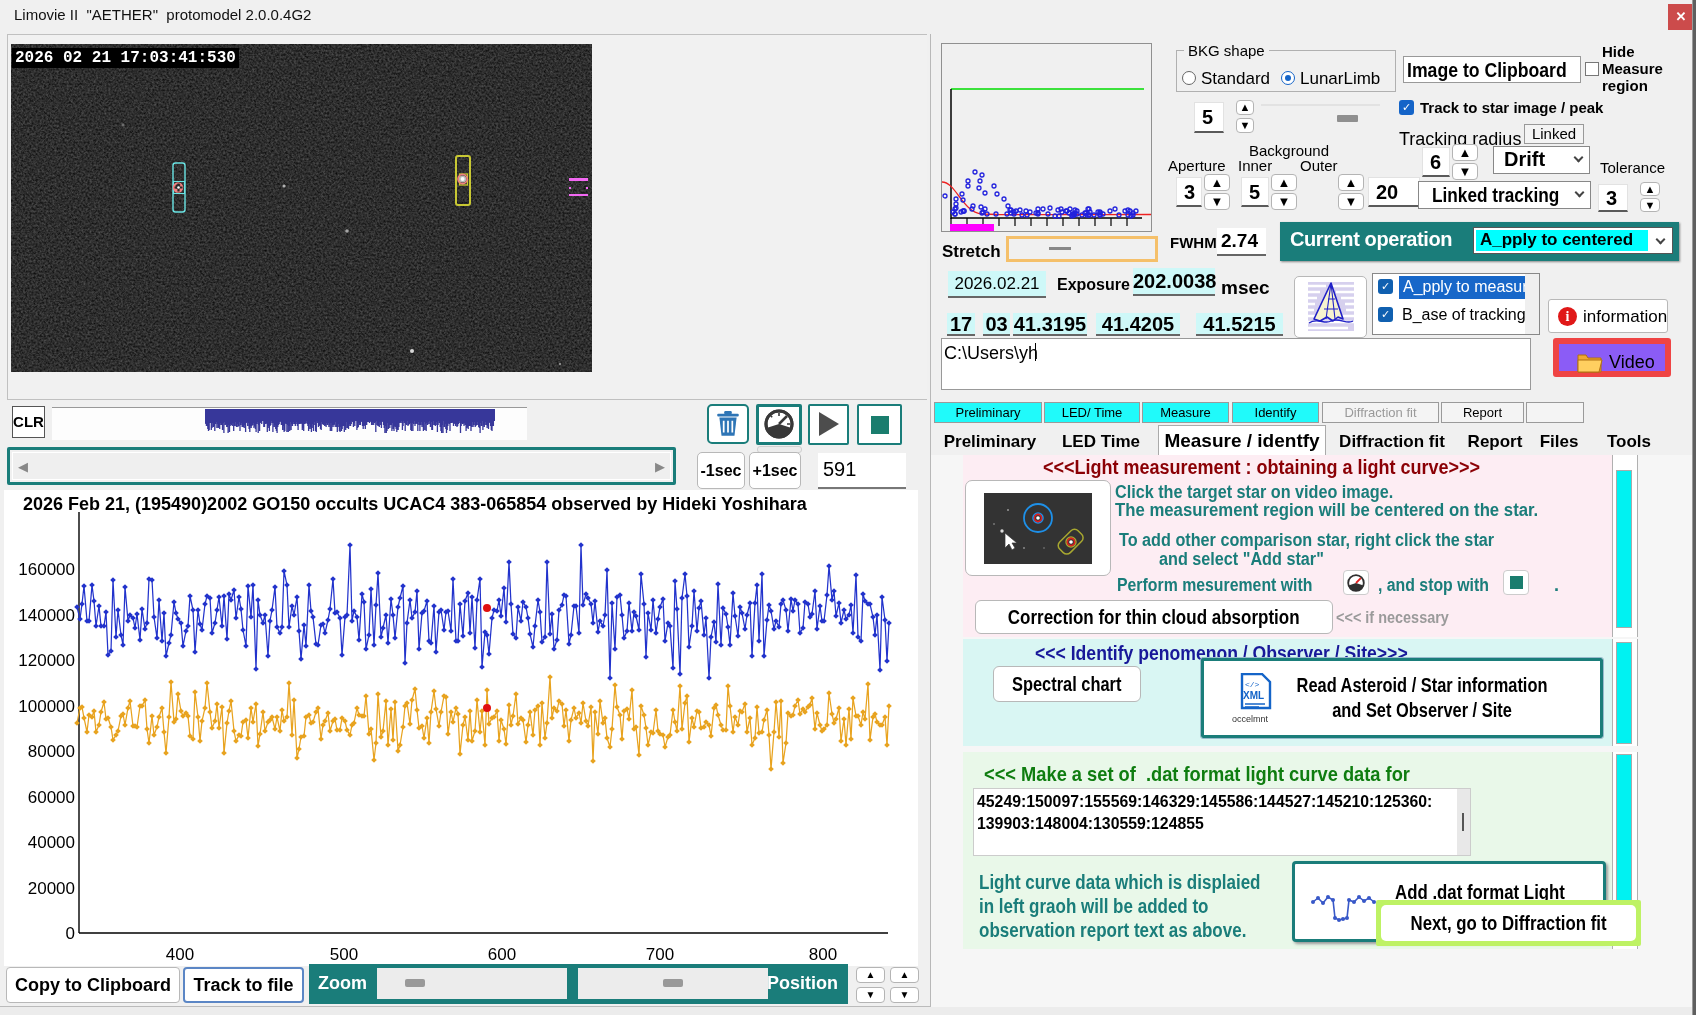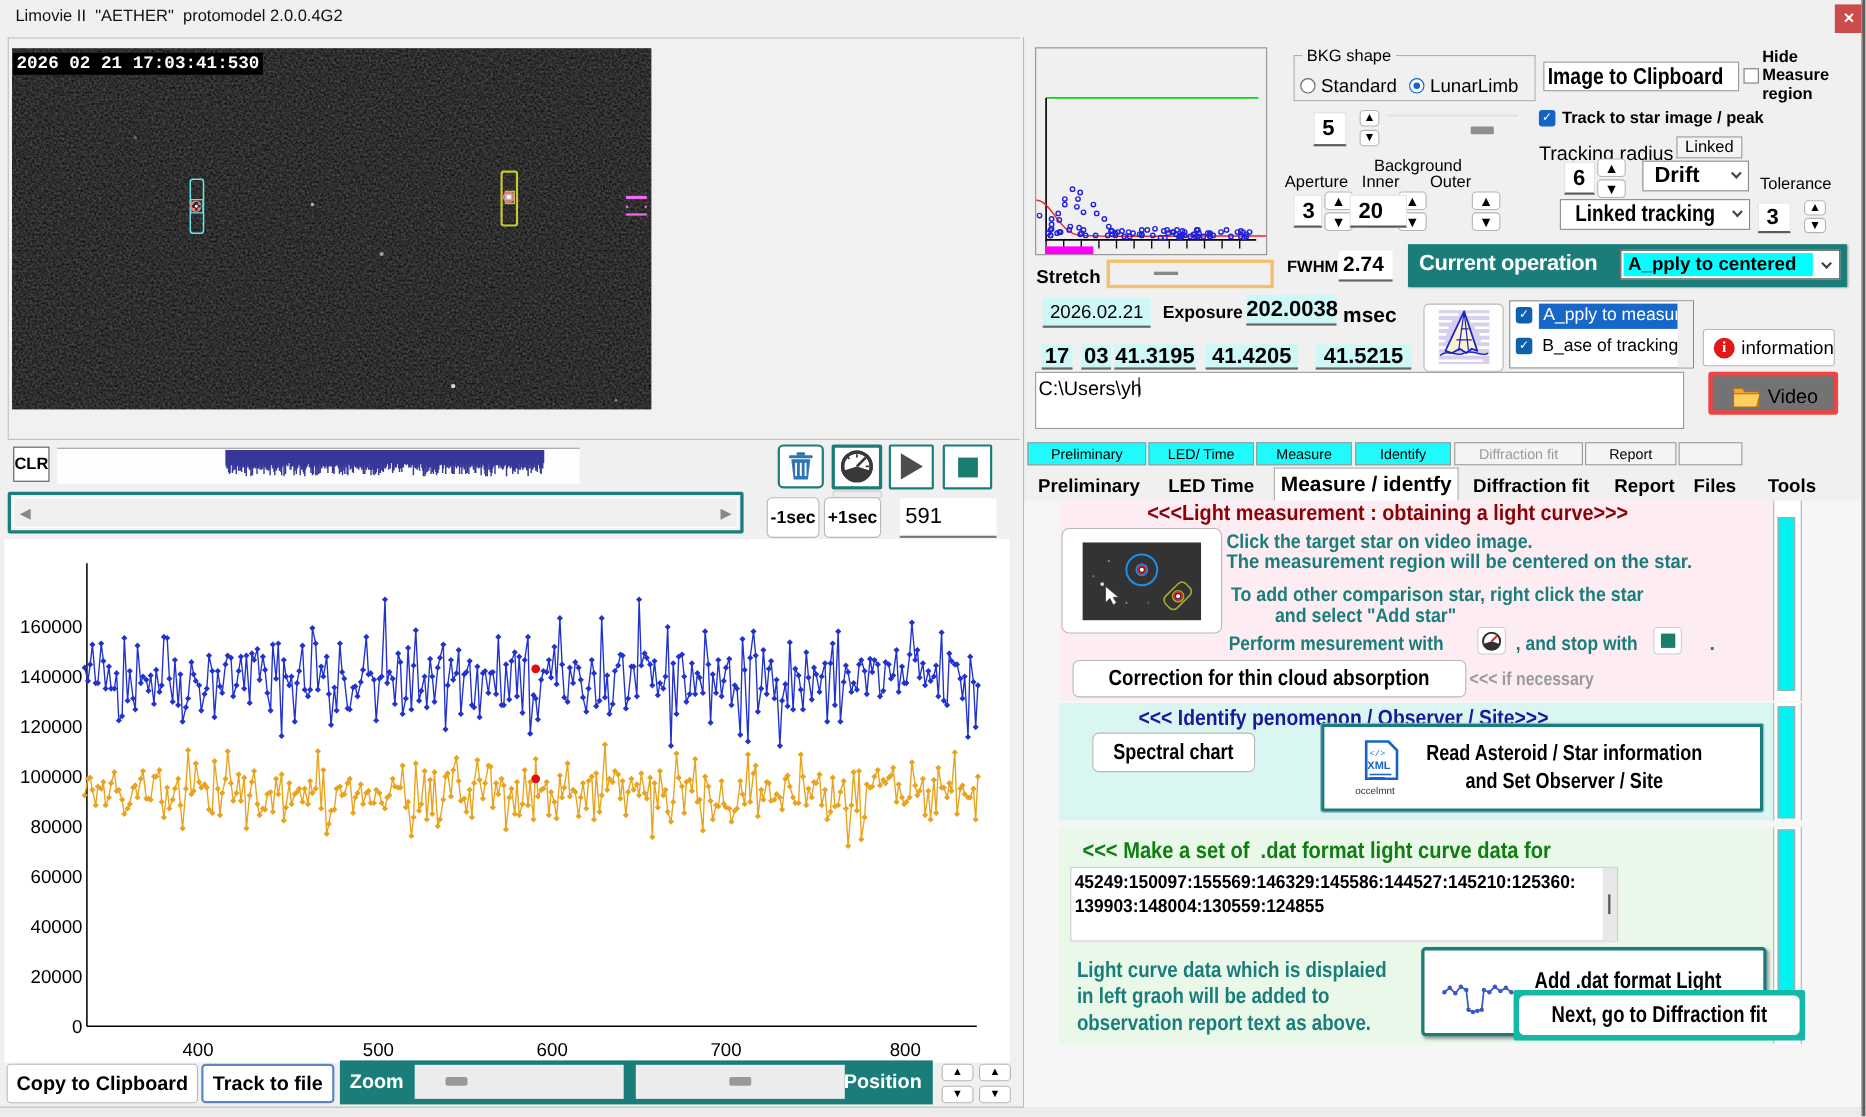--- a/index.html
+++ b/index.html
@@ -110,21 +110,21 @@
           <path d="M3.5 0.7 L6.3 3.5 L3.5 6.3 L0.7 3.5 Z" fill="#2233cc"></path>
         </marker>
         <marker id="do" markerWidth="7" markerHeight="7" refX="3.5" refY="3.5" markerUnits="userSpaceOnUse">
           <path d="M3.5 0.7 L6.3 3.5 L3.5 6.3 L0.7 3.5 Z" fill="#e8a31f"></path>
         </marker>
       </defs>
 <polyline points="73,233 76,218 78,217 80,228 83,242 85,225 88,227 90,221 92,242 95,235 97,222 100,212 102,229 104,228 107,237 109,250 112,245 114,241 117,226 119,224 121,235 124,218 126,211 129,236 131,236 133,237 136,216 138,216 141,210 143,239 145,253 148,226 150,245 153,237 155,227 158,218 160,242 162,263 165,227 167,192 170,232 172,229 174,204 177,221 179,226 182,223 184,226 186,246 189,249 191,202 194,227 196,251 198,231 201,218 203,193 206,222 208,238 211,231 213,214 215,238 218,217 220,263 223,233 225,221 227,211 230,241 232,251 235,245 237,246 239,232 242,230 244,248 247,218 249,232 252,214 254,256 256,244 259,222 261,241 264,232 266,230 268,227 271,239 273,227 276,241 278,220 280,231 283,227 285,193 288,245 290,210 293,268 295,259 297,247 300,246 302,227 305,225 307,233 309,232 312,222 314,218 317,249 319,235 321,231 324,223 326,241 329,231 331,229 333,240 336,240 338,228 341,231 343,240 346,245 348,235 350,233 353,218 355,225 358,226 360,226 362,206 365,244 367,239 370,270 372,253 374,204 377,247 379,241 382,211 384,255 387,219 389,250 391,212 394,261 396,255 399,237 401,216 403,213 406,234 408,210 411,199 413,220 415,238 418,236 420,248 423,228 425,253 427,222 430,201 432,219 435,236 437,222 440,206 442,207 444,244 447,222 449,232 452,218 454,224 456,264 459,235 461,227 464,250 466,221 468,251 471,241 473,210 476,242 478,221 481,255 483,200 485,234 488,228 490,227 493,221 495,251 497,230 500,239 502,254 505,215 507,235 509,226 512,204 514,234 517,228 519,230 522,252 524,235 526,222 529,245 531,220 534,216 536,255 538,213 541,248 543,233 546,187 548,228 550,218 553,221 555,211 558,214 560,236 562,220 565,251 567,230 570,218 572,228 575,223 577,233 579,213 582,231 584,236 587,217 589,271 591,222 594,244 596,211 599,233 601,228 603,248 606,257 608,239 611,195 613,217 616,225 618,249 620,221 623,219 625,229 628,200 630,239 632,237 635,265 637,216 640,225 642,238 644,255 647,242 649,243 652,220 654,241 656,244 659,245 661,257 664,247 666,245 669,220 671,232 673,241 676,196 678,239 681,213 683,206 685,252 688,228 690,237 693,221 695,222 697,238 700,237 702,232 705,235 707,246 710,218 712,215 714,225 717,235 719,240 722,240 724,196 726,216 729,242 731,227 734,235 736,221 738,222 741,214 743,242 746,228 748,255 751,248 753,217 755,243 758,242 760,230 763,220 765,245 767,279 770,242 772,212 775,247 777,211 779,273 782,253 784,223 787,226 789,225 791,216 794,210 796,224 799,219 801,222 804,217 806,215 808,208 811,239 813,223 816,235 818,241 820,239 823,235 825,203 828,224 830,233 832,229 835,218 837,251 840,229 842,255 845,219 847,249 849,208 852,226 854,226 857,235 859,222 861,229 864,194 866,250 869,227 871,224 873,232 876,235 878,235 881,227 883,255 885,216" fill="none" stroke="#e8a31f" stroke-width="1.25" marker-start="url(#do)" marker-mid="url(#do)" marker-end="url(#do)"></polyline>
 <polyline points="73,117 76,129 78,114 80,96 83,131 85,131 88,95 90,111 92,136 95,116 97,136 100,136 102,122 104,165 107,161 109,90 112,147 114,120 117,145 119,155 121,97 124,131 126,125 129,128 131,138 133,124 136,150 138,119 141,139 143,133 145,89 148,90 150,127 153,148 155,110 158,151 160,123 162,166 165,153 167,145 170,112 172,123 174,129 177,133 179,156 182,141 184,136 186,106 189,120 191,162 194,120 196,134 198,140 201,114 203,106 206,108 208,143 211,133 213,120 215,107 218,136 220,106 223,149 225,104 227,110 230,100 232,128 235,107 237,119 239,140 242,156 244,96 247,127 249,95 252,179 254,110 256,125 259,133 261,125 264,166 266,131 268,120 271,97 273,137 276,143 278,137 280,81 283,95 285,137 288,116 290,125 293,107 295,141 297,169 300,135 302,156 305,95 307,121 309,127 312,154 314,155 317,135 319,134 321,143 324,130 326,119 329,89 331,123 333,122 336,128 338,165 341,127 343,125 346,55 348,131 350,121 353,127 355,150 358,104 360,112 362,159 365,145 367,99 370,155 372,115 374,83 377,147 379,138 382,125 384,153 387,109 389,125 391,148 394,117 396,108 399,96 401,173 403,133 406,110 408,128 411,122 413,101 415,159 418,123 420,121 423,111 425,151 427,153 430,116 432,162 435,122 437,120 440,140 442,122 444,121 447,141 449,89 452,151 454,151 456,114 459,146 461,111 464,103 466,143 468,107 471,158 473,110 476,89 478,177 481,142 483,145 485,164 488,128 490,120 493,121 495,110 497,126 500,98 502,132 505,72 507,114 509,144 512,148 514,117 517,131 519,112 522,117 524,128 526,144 529,157 531,136 534,110 536,122 538,152 541,147 543,72 546,144 548,124 550,159 553,150 555,120 558,115 560,105 562,106 565,154 567,145 570,116 572,116 575,143 577,55 579,115 582,104 584,108 587,114 589,133 591,111 594,142 596,131 599,136 601,125 603,80 606,188 608,113 611,159 613,107 616,105 618,125 620,148 623,141 625,113 628,141 630,122 632,126 635,140 637,84 640,114 642,167 644,123 647,140 649,110 652,143 654,129 656,117 659,109 661,151 664,133 666,136 669,178 671,91 673,119 676,184 678,108 681,84 683,106 685,157 688,136 690,101 693,141 695,118 697,111 700,145 702,128 705,188 707,147 710,132 712,152 714,94 717,155 719,118 722,124 724,137 726,155 729,103 731,126 734,146 736,117 738,123 741,139 743,125 746,113 748,166 751,113 753,95 755,151 758,84 760,166 763,130 765,115 767,121 770,139 772,131 775,137 777,114 779,110 782,120 784,141 787,109 789,121 791,110 794,114 796,143 799,138 801,112 804,114 806,127 808,124 811,101 813,139 816,116 818,131 820,131 823,105 825,76 828,110 830,101 832,126 835,113 837,133 840,120 842,129 845,125 847,115 849,143 852,85 854,147 857,151 859,104 861,111 864,114 866,114 869,127 871,145 873,125 876,180 878,107 881,130 883,171 885,133" fill="none" stroke="#2233cc" stroke-width="1.25" marker-start="url(#db)" marker-mid="url(#db)" marker-end="url(#db)"></polyline>
 <circle cx="483" cy="118" r="4" fill="#e01010"></circle>
 <circle cx="483" cy="218" r="4" fill="#e01010"></circle>
-</svg></div>
+</svg><div style="position:absolute;left:19px;top:4px;font-weight:bold;font-size:18px;color:#000">2026 Feb 21, (195490)2002 GO150 occults UCAC4 383-065854 observed by Hideki Yoshihara</div></div>
 <div class="a" style="left:930px;top:34px;width:1px;height:972px;background:#b8b8b8"></div>
 <div class="btn" style="left:6px;top:967px;width:174px;height:36px;border-radius:4px;font-weight:bold;font-size:18px;text-align:center;line-height:34px">Copy to Clipboard</div>
 <div class="a" style="left:183px;top:967px;width:121px;height:36px;background:#fff;border:2px solid #5b86c5;border-radius:4px;font-weight:bold;font-size:18px;text-align:center;line-height:32px">Track to file</div>
 <div class="a" style="left:309px;top:964px;width:539px;height:40px;background:#1a7d7a">
     <div style="position:absolute;left:9px;top:9px;color:#fff;font-weight:bold;font-size:18px">Zoom</div>
     <div style="position:absolute;left:68px;top:4px;width:190px;height:31px;background:#ececec">
       <div style="position:absolute;left:28px;top:11px;width:20px;height:8px;background:#999;border-radius:2px"></div>
     </div>
     <div style="position:absolute;left:269px;top:4px;width:190px;height:31px;background:#ececec">
       <div style="position:absolute;left:85px;top:11px;width:20px;height:8px;background:#999;border-radius:2px"></div>
@@ -280,21 +280,21 @@
 <div class="a" style="left:1249px;top:142px;font-size:15px">Background</div>
 <div class="a" style="left:1168px;top:157px;font-size:15px">Aperture</div>
 <div class="a" style="left:1238px;top:157px;font-size:15px">Inner</div>
 <div class="a" style="left:1300px;top:157px;font-size:15px">Outer</div>
 <div class="spin" style="left:1176px;top:177px;width:26px;height:30px;line-height:28px">3</div>
 <div class="arr" style="left:1204px;top:174px;width:26px;height:17px;font-size:13px">▲</div>
 <div class="arr" style="left:1204px;top:193px;width:26px;height:17px;font-size:13px">▼</div>
 <div class="spin" style="left:1241px;top:177px;width:28px;height:30px;line-height:28px">5</div>
 <div class="arr" style="left:1271px;top:174px;width:26px;height:17px;font-size:13px">▲</div>
 <div class="arr" style="left:1271px;top:193px;width:26px;height:17px;font-size:13px">▼</div>
-<div class="spin" style="left:1227px;top:177px;width:52px;height:30px;line-height:28px">20</div>
+<div class="spin" style="left:1368px;top:177px;width:52px;height:30px;line-height:28px">20</div>
 <div class="arr" style="left:1338px;top:174px;width:26px;height:17px;font-size:13px">▲</div>
 <div class="arr" style="left:1338px;top:193px;width:26px;height:17px;font-size:13px">▼</div>
 <div class="spin" style="left:1422px;top:147px;width:28px;height:30px;line-height:28px">6</div>
 <div class="arr" style="left:1452px;top:144px;width:26px;height:17px;font-size:13px">▲</div>
 <div class="arr" style="left:1452px;top:163px;width:26px;height:17px;font-size:13px">▼</div>
 <div class="a" style="left:1493px;top:146px;width:97px;height:28px;background:#fff;border:1px solid #888">
     <div style="position:absolute;left:10px;top:1px;font-weight:bold;font-size:20px">Drift</div>
     <div class="chev" style="right:7px;top:7px"></div>
   </div>
 <div class="a" style="left:1600px;top:159px;font-size:15px">Tolerance</div>
@@ -340,21 +340,21 @@
   </div>
 <div class="cy" style="left:947px;top:313px;width:28px;height:23px;font-size:20px;line-height:23px">17</div>
 <div class="cy" style="left:983px;top:313px;width:27px;height:23px;font-size:20px;line-height:23px">03</div>
 <div class="cy" style="left:1013px;top:313px;width:74px;height:23px;font-size:20px;line-height:23px">41.3195</div>
 <div class="cy" style="left:1096px;top:313px;width:84px;height:23px;font-size:20px;line-height:23px">41.4205</div>
 <div class="cy" style="left:1196px;top:313px;width:87px;height:23px;font-size:20px;line-height:23px">41.5215</div>
 <div class="a" style="left:941px;top:338px;width:590px;height:52px;background:#fff;border:1px solid #999">
     <div style="position:absolute;left:2px;top:4px;font-size:18px">C:\Users\yh</div>
     <div style="position:absolute;left:93px;top:4px;width:1px;height:18px;background:#000"></div>
   </div>
-<div class="a" style="left:1553px;top:338px;width:118px;height:39px;background:#737373;border:4px solid #ef4444;border-radius:3px">
+<div class="a" style="left:1553px;top:338px;width:118px;height:39px;background:#8b5cf6;border:6px solid #ef4444;border-radius:3px">
     <svg width="26" height="22" viewBox="0 0 26 22" style="position:absolute;left:18px;top:8px">
       <path d="M1 3 h8 l2 3 h13 v14 h-23 z" fill="#f0a830" stroke="#b07010" stroke-width="1"></path>
       <path d="M1 8 h24 l-3 12 h-21 z" fill="#ffcf60" stroke="#b07010" stroke-width="1"></path>
     </svg>
     <div style="position:absolute;left:50px;top:8px;font-size:18px">Video</div>
   </div>
 <div class="tab1" style="left:934px;width:108px;background:#20fafa;color:#000">Preliminary</div>
 <div class="tab1" style="left:1044px;width:96px;background:#20fafa;color:#000">LED/ Time</div>
 <div class="tab1" style="left:1142px;width:87px;background:#20fafa;color:#000">Measure</div>
 <div class="tab1" style="left:1232px;width:87px;background:#20fafa;color:#000">Identify</div>
@@ -453,16 +453,16 @@
         <circle cx="38" cy="10" r="2"></circle>
         <circle cx="43" cy="12" r="2"></circle>
         <circle cx="48" cy="7" r="2"></circle>
         <circle cx="53" cy="11" r="2"></circle>
         <circle cx="58" cy="8" r="2"></circle>
         <circle cx="63" cy="12" r="2"></circle>
       </g>
     </svg>
     <div style="position:absolute;left:60px;top:18px;width:250px;text-align:center;font-weight:bold;font-size:21px;line-height:20px;white-space:nowrap;transform:scale(0.8,1)">Add .dat format Light<br>curve data to report</div>
   </div>
-<div class="a" style="left:1376px;top:900px;width:265px;height:46px;background:#14b8a6;border-radius:2px">
+<div class="a" style="left:1376px;top:900px;width:265px;height:46px;background:#bef264;border-radius:2px">
     <div style="position:absolute;left:5px;top:5px;right:5px;bottom:5px;background:#fff;border-radius:5px;font-weight:bold;font-size:21px;text-align:center;line-height:35px;white-space:nowrap"><span style="display:inline-block;transform:scale(0.8,1)">Next, go to Diffraction fit</span></div>
   </div>
 <div class="a" style="left:1692px;top:0;width:1px;height:1015px;background:#9a9a9a"></div>
 <div class="a" style="left:1693px;top:0;width:3px;height:1015px;background:#5f5f5f"></div>
 </body></html>

